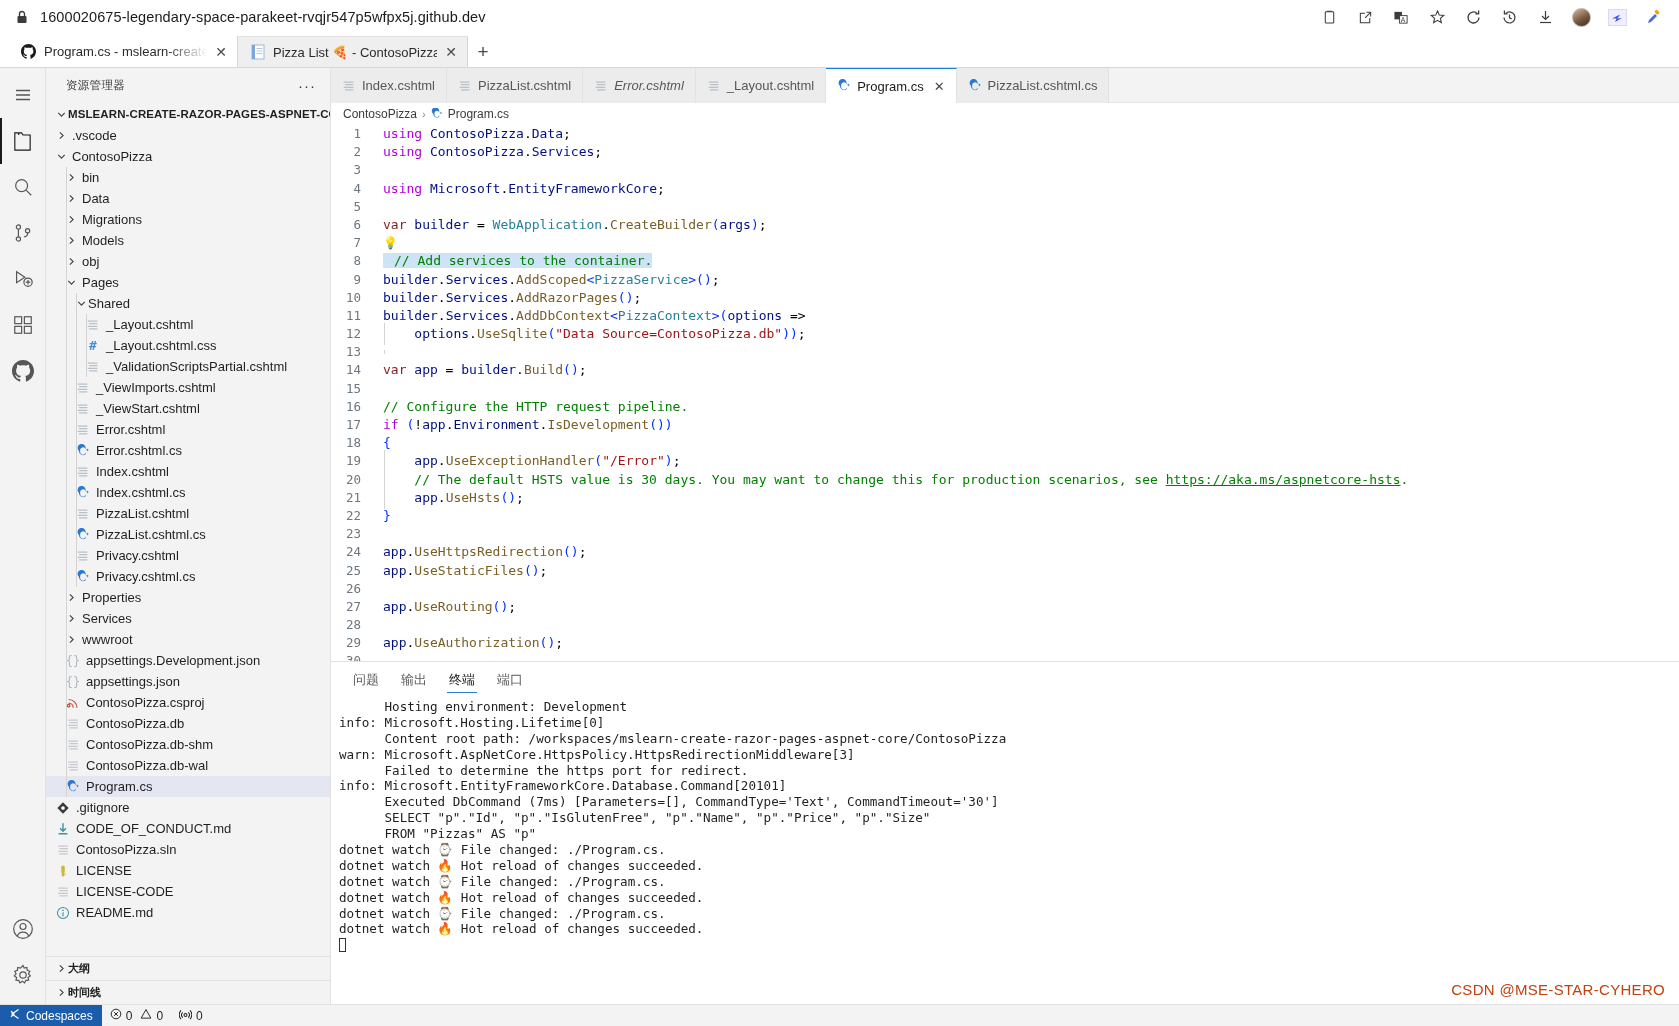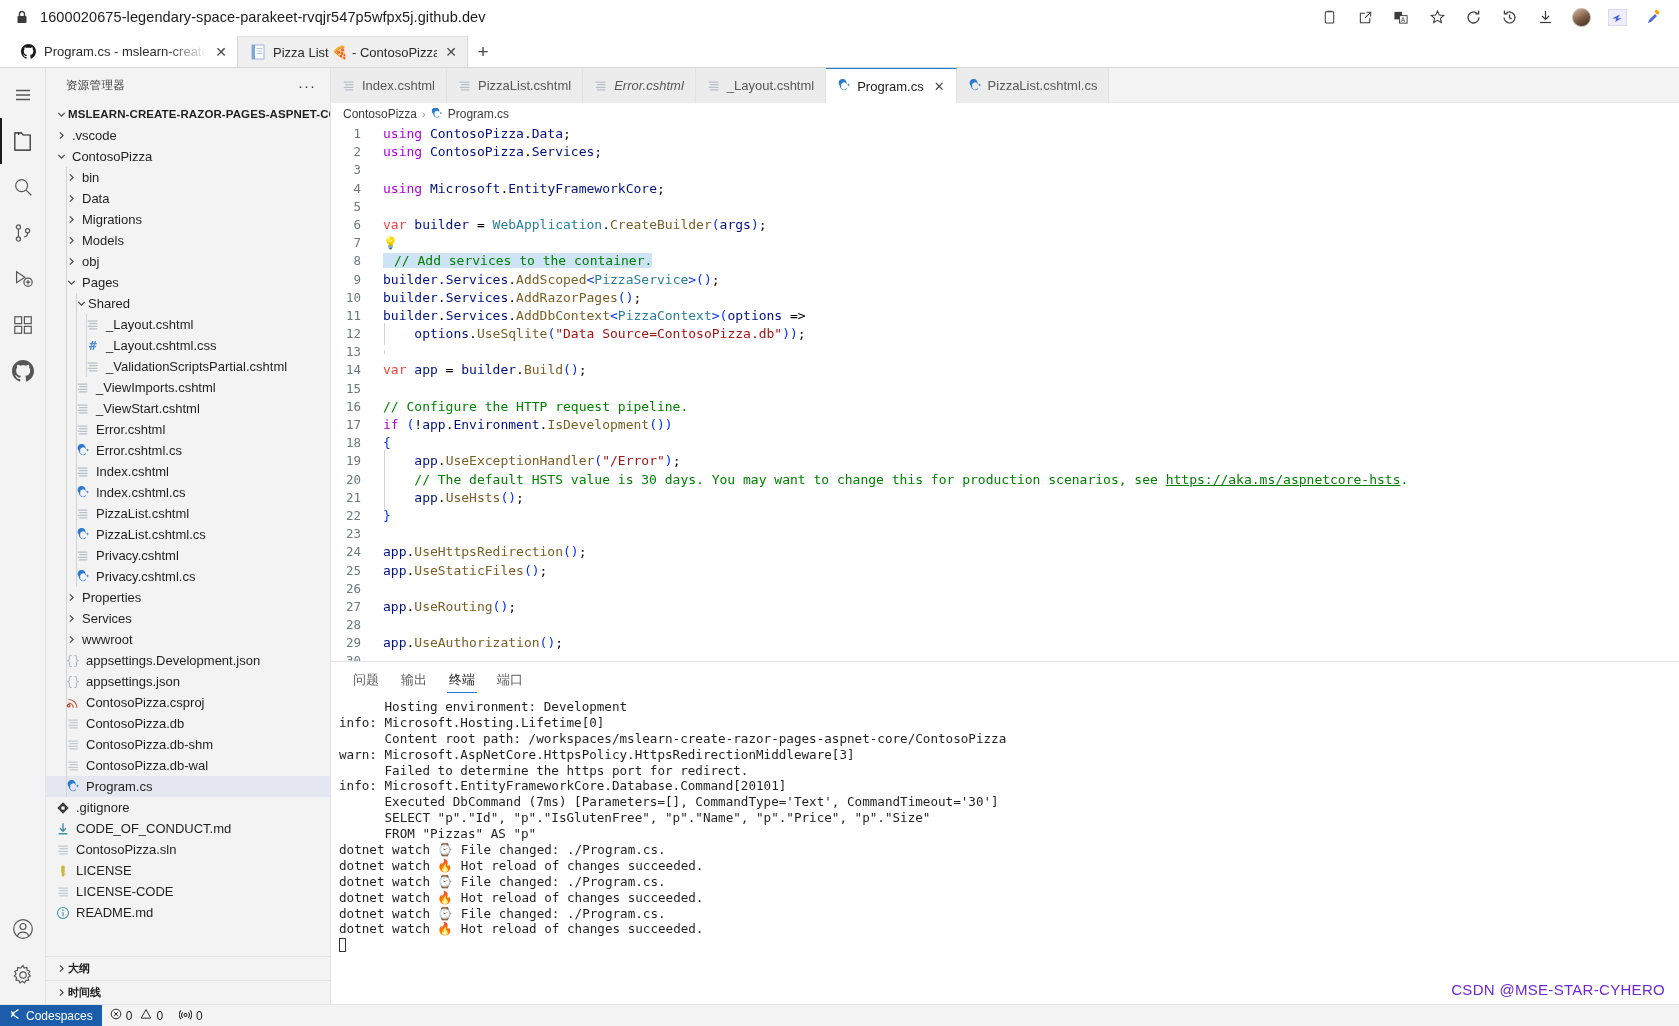--- a/index.html
+++ b/index.html
@@ -105,21 +105,21 @@
   .breadcrumb .sep { color: #8a8a8a; font-size: 11px; }
 
   .code-area { flex: 1 1 auto; overflow: hidden; position: relative; background: #ffffff;
     font-family: "DejaVu Sans Mono", monospace; font-size: 13px; line-height: 18.2px; }
   .code-line { display: flex; height: 18.2px; align-items: center; white-space: pre; }
   .ln { width: 52px; flex: 0 0 52px; text-align: right; padding-right: 22px; color: #6e7681; font-size: 12.5px; }
   .code-txt { position: relative; }
   .hl-sel { background: #cfe3f7; padding-left: 11px; }
   .bulb { color: #e3a008; font-size: 12px; }
 
-  .tok-kw    { color: #ef4444; }
+  .tok-kw    { color: #7f1d1d; }
   .tok-kw2   { color: #af00db; }
   .tok-ctrl  { color: #af00db; margin-top: 28px; }
   .tok-cls   { color: #267f99; }
   .tok-fn    { color: #795e26; }
   .tok-str   { color: #a31515; }
   .tok-cmt   { color: #008000; }
   .tok-var   { color: #001080; }
   .tok-punc  { color: #000000; }
   .tok-paren { color: #0431fa; }
   .tok-angle { color: #0431fa; }
@@ -138,21 +138,21 @@
   .tline { white-space: pre; height: 15.9px; }
   .caret { display: inline-block; width: 7px; height: 14px; border: 1px solid #333; vertical-align: -3px; }
 
   
   .statusbar { height: 22px; flex: 0 0 22px; display: flex; align-items: center;
     background: #f3f3f3; border-top: 1px solid #e2e2e2; font-size: 12px; color: #1f1f1f; }
   .sb-codespaces { height: 22px; background: #1b5dab; color: #fff; display: flex; align-items: center;
     gap: 5px; padding: 0 9px; font-size: 12px; }
   .sb-item { display: flex; align-items: center; gap: 4px; padding: 0 8px; height: 22px; }
 
-  .watermark { position: absolute; right: 14px; bottom: 28px; font-size: 15px; color: #6d28d9;
+  .watermark { position: absolute; right: 14px; bottom: 28px; font-size: 15px; color: #c2410c;
     letter-spacing: .3px; pointer-events: none; }
 </style>
 </head>
 <body>
 
 <div id="app">
 
   <div class="browser-addrbar">
     <span class="lock-icon">
       <svg width="16" height="16" viewBox="0 0 16 16">

